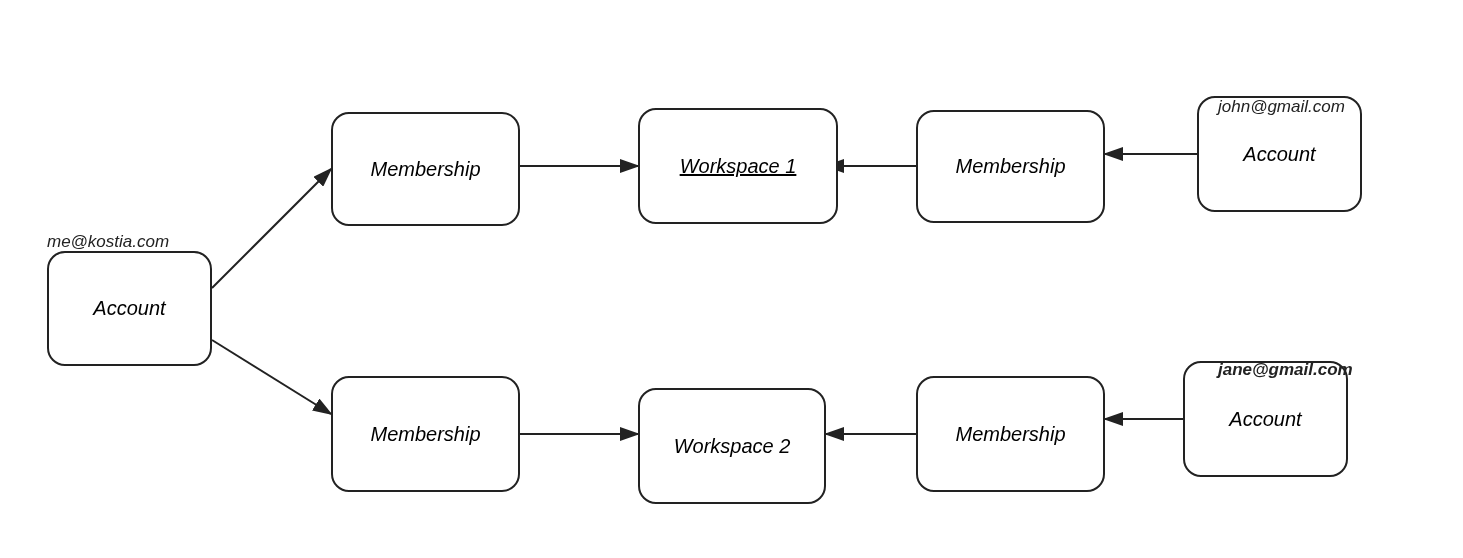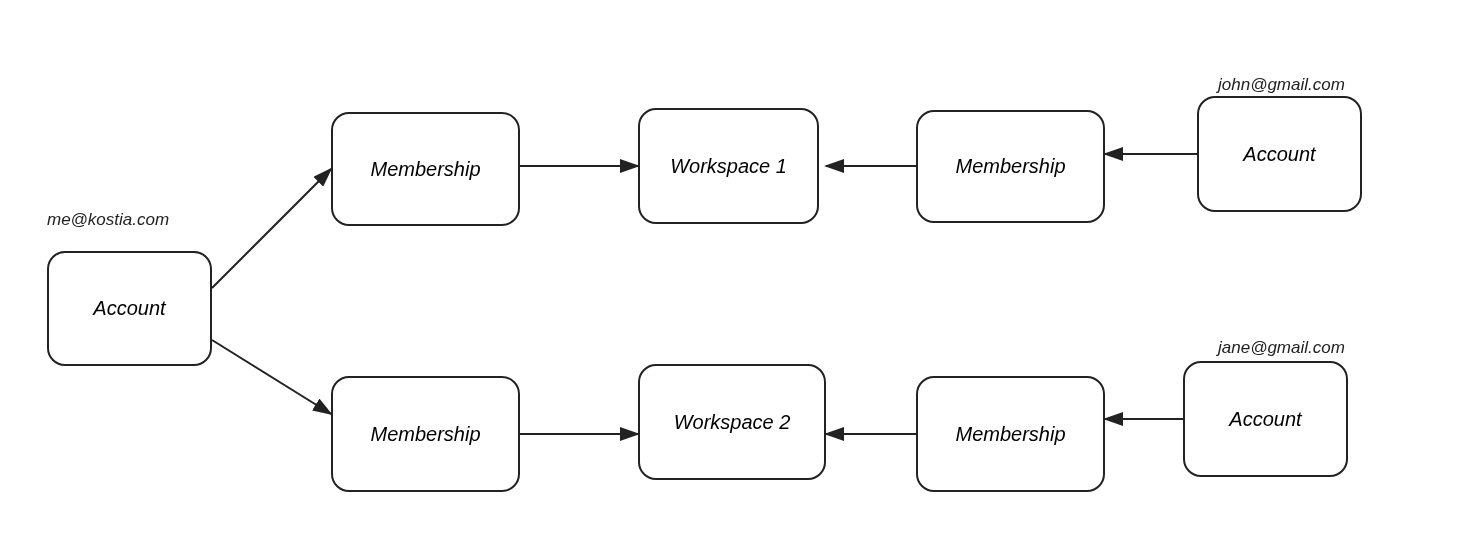--- a/index.html
+++ b/index.html
@@ -30,20 +30,21 @@
       font-family: 'Segoe UI', cursive, sans-serif;
       font-style: italic;
     }
 
     .label {
       position: absolute;
       font-size: 17px;
       font-family: 'Segoe UI', cursive, sans-serif;
       font-style: italic;
       color: #222;
+      margin-top: 22px;
     }
 
     svg.arrows {
       position: absolute;
       top: 0;
       left: 0;
       width: 1463px;
       height: 558px;
       pointer-events: none;
     }
@@ -84,46 +85,46 @@
   </svg>
 
   <div class="node" style="left:47px; top:251px; width:165px; height:115px;">
     <span>Account</span>
   </div>
 
   <div class="node" style="left:331px; top:112px; width:189px; height:114px;">
     <span>Membership</span>
   </div>
 
-  <div class="node" style="left:638px; top:108px; width:181px; height:116px;">
+  <div class="node" style="left:638px; top:108px; width:200px; height:116px;text-decoration:underline;">
     <span>Workspace 1</span>
   </div>
 
   <div class="node" style="left:916px; top:110px; width:189px; height:113px;">
     <span>Membership</span>
   </div>
 
   <div class="node" style="left:1197px; top:96px; width:165px; height:116px;">
     <span>Account</span>
   </div>
 
   <div class="node" style="left:331px; top:376px; width:189px; height:116px;">
     <span>Membership</span>
   </div>
 
-  <div class="node" style="left:638px; top:364px; width:188px; height:116px;">
+  <div class="node" style="left:638px; top:388px; width:188px; height:116px;">
     <span>Workspace 2</span>
   </div>
 
   <div class="node" style="left:916px; top:376px; width:189px; height:116px;">
     <span>Membership</span>
   </div>
 
   <div class="node" style="left:1183px; top:361px; width:165px; height:116px;">
     <span>Account</span>
   </div>
 
   <div class="label" style="left:47px; top:210px;">me@kostia.com</div>
 
   <div class="label" style="left:1218px; top:75px;">john@gmail.com</div>
 
-  <div class="label" style="left:1218px; top:338px;">jane@gmail.com</div>
+  <div class="label" style="left:1218px; top:338px;font-weight:bold;">jane@gmail.com</div>
 </div>
 
 </body></html>

